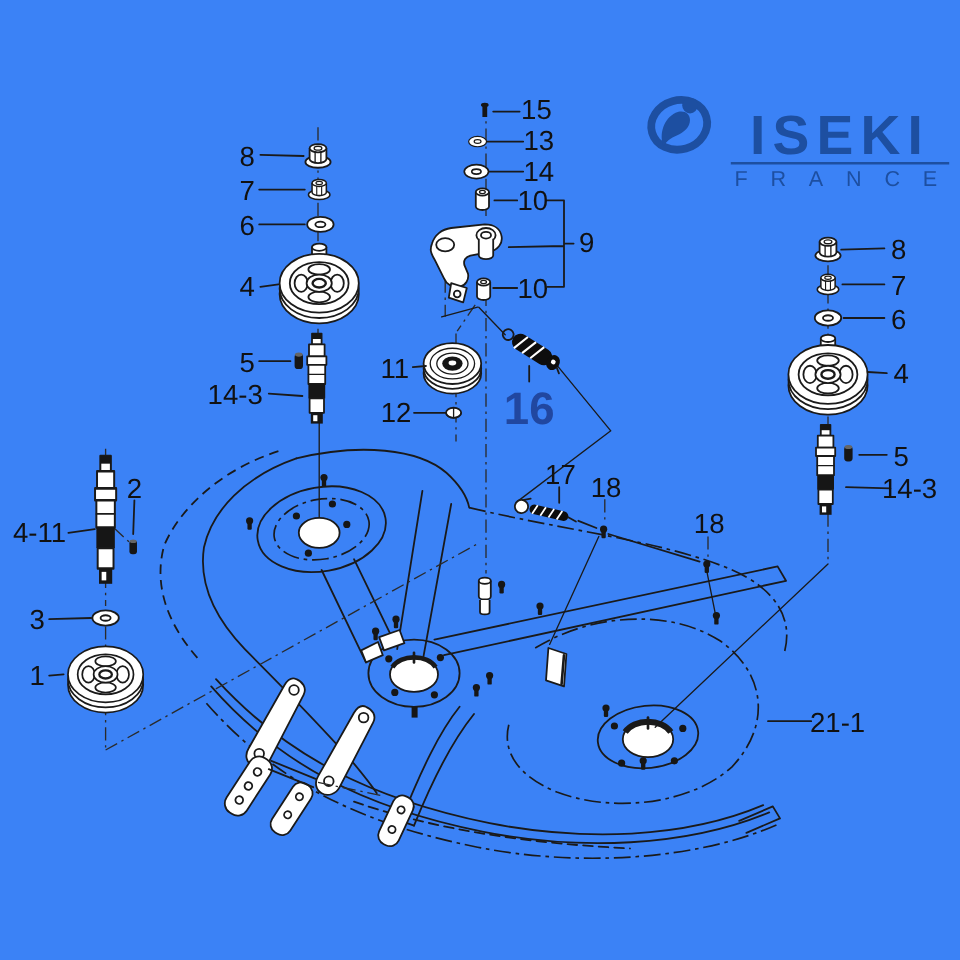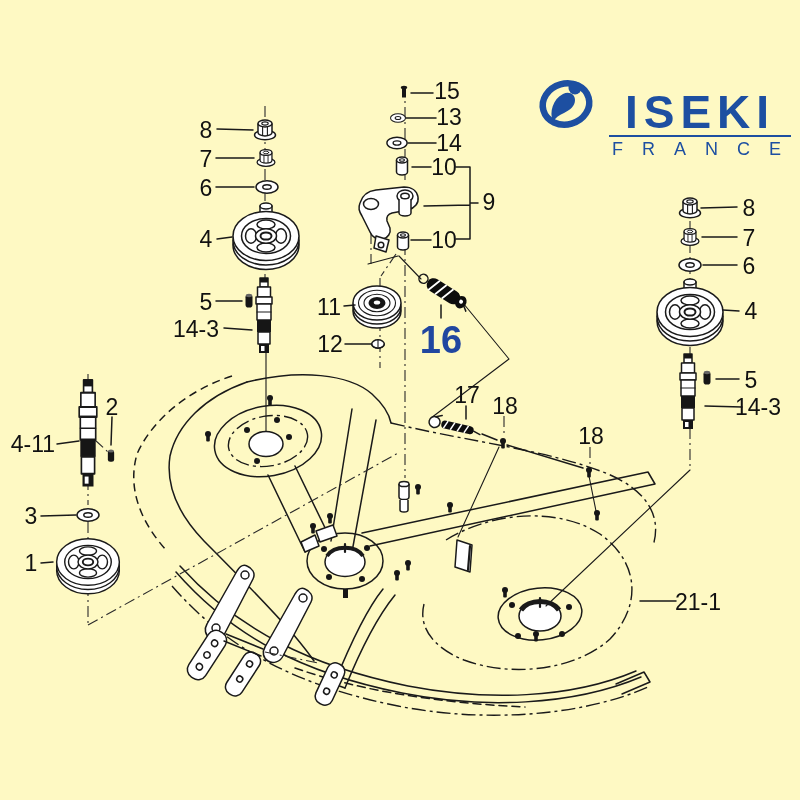--- a/index.html
+++ b/index.html
@@ -1,17 +1,17 @@
 <!DOCTYPE html>
 <html><head>
 <meta charset="utf-8">
 <title>ISEKI France Deck Parts Diagram</title>
 <style>
   html,body{margin:0;padding:0;background:#ffffff;}
-  #stage{position:relative;width:800px;height:800px;background:#fef9c3;overflow:hidden;}
+  #stage{position:relative;width:800px;height:800px;background:#3b82f6;overflow:hidden;}
   svg{display:block;}
   svg text{user-select:none;}
   .ln{stroke:#1a1a1a;fill:none;stroke-width:1.5;stroke-linecap:round;stroke-linejoin:round;}
   .ln2{stroke:#1a1a1a;fill:none;stroke-width:2.2;stroke-linecap:round;}
   .thin{stroke-width:1.1;}
   .wht{fill:#ffffff;stroke:#1a1a1a;stroke-width:1.5;stroke-linejoin:round;}
   .fillk{fill:#161616;stroke:none;}
   .dash{stroke:#1a1a1a;fill:none;stroke-width:1.5;stroke-dasharray:8 5;}
   .dd{stroke:#1a1a1a;fill:none;stroke-width:1.4;stroke-dasharray:14 4 3 4;}
   .cl{stroke:#2a2a2a;fill:none;stroke-width:1.1;stroke-dasharray:11 4 2 4;}

